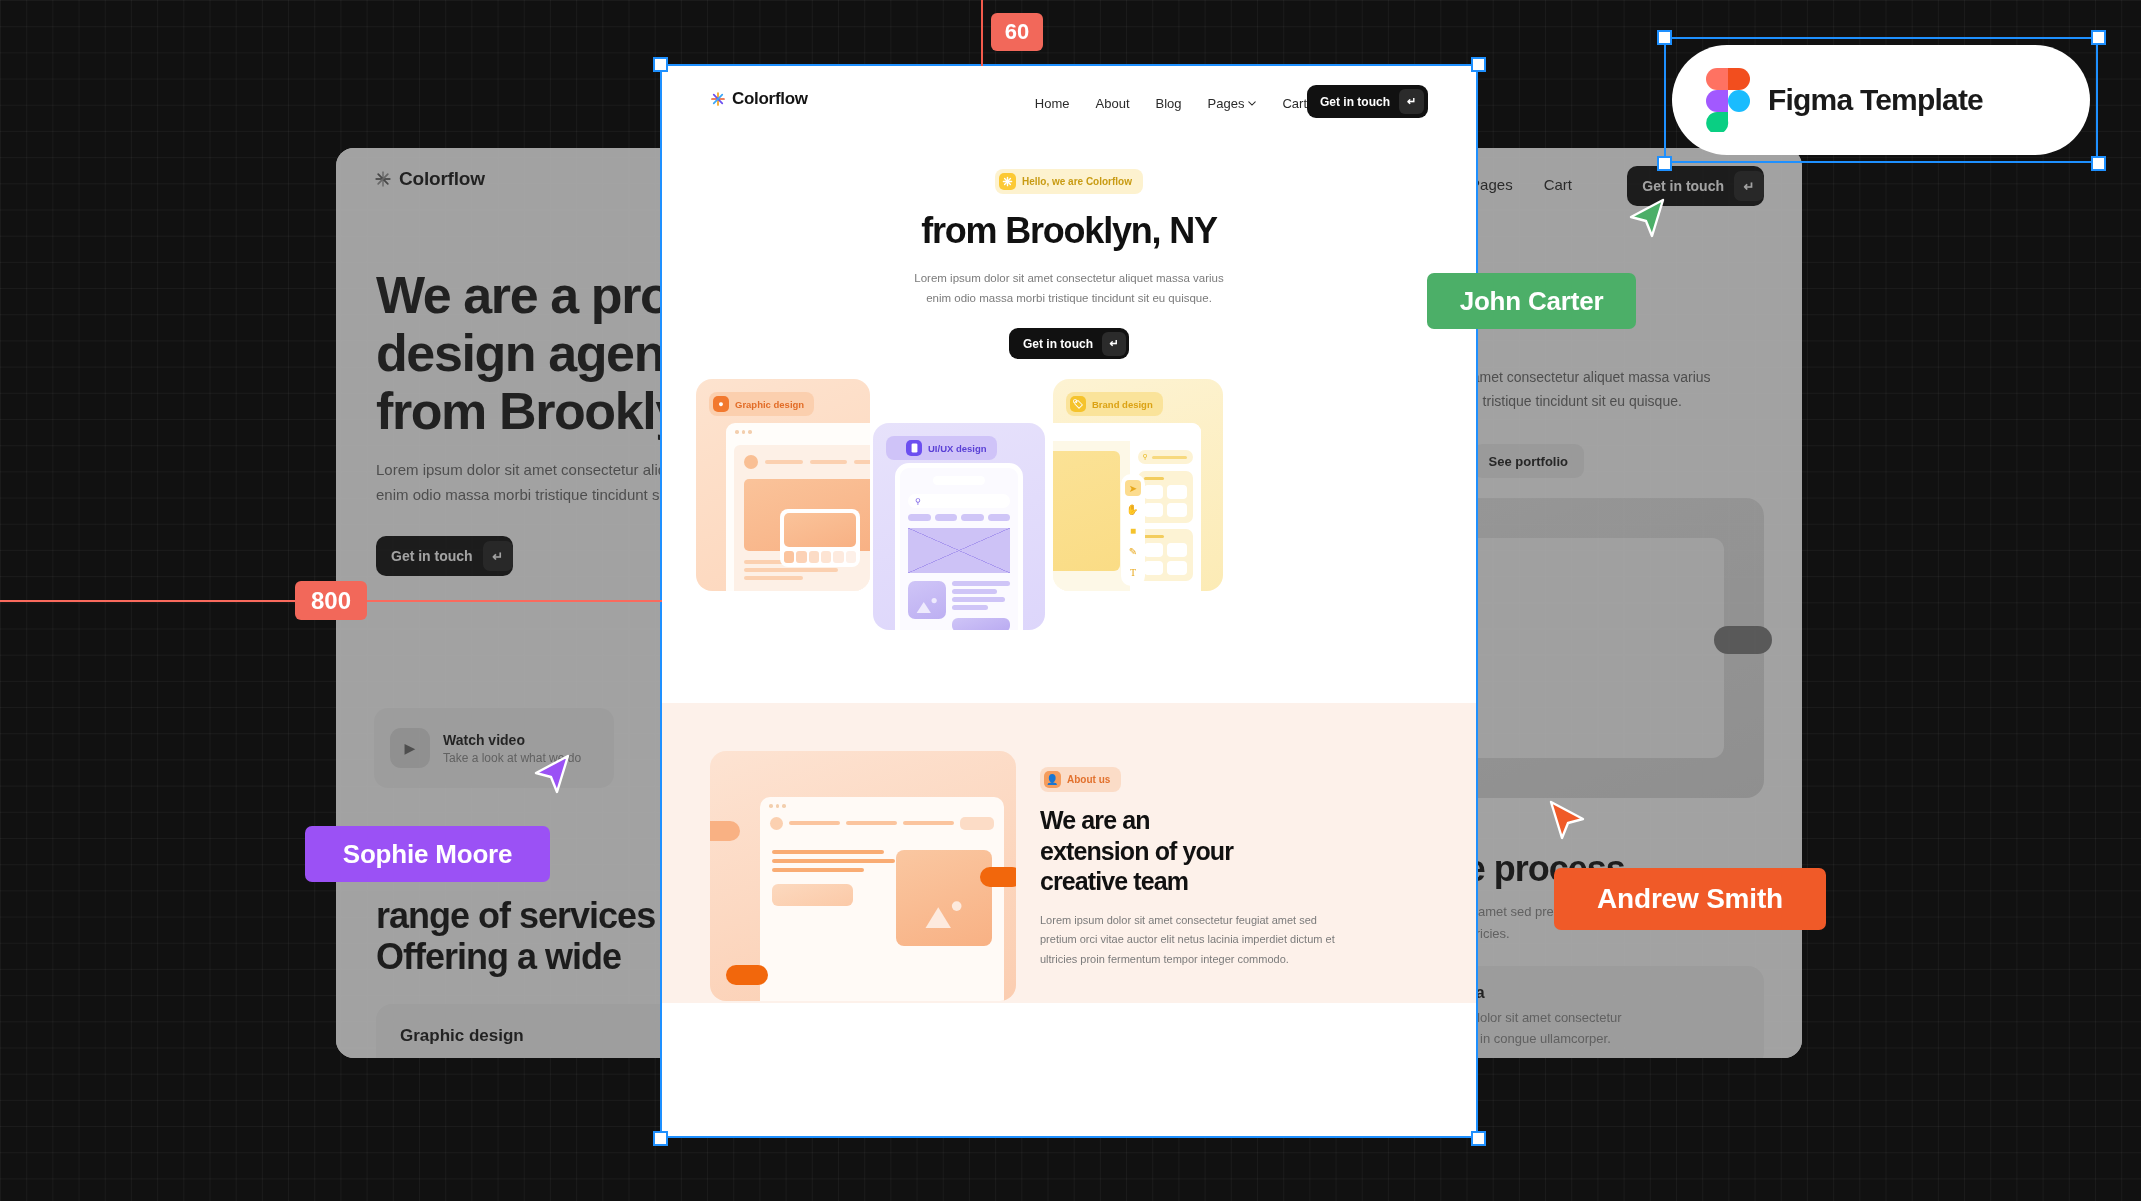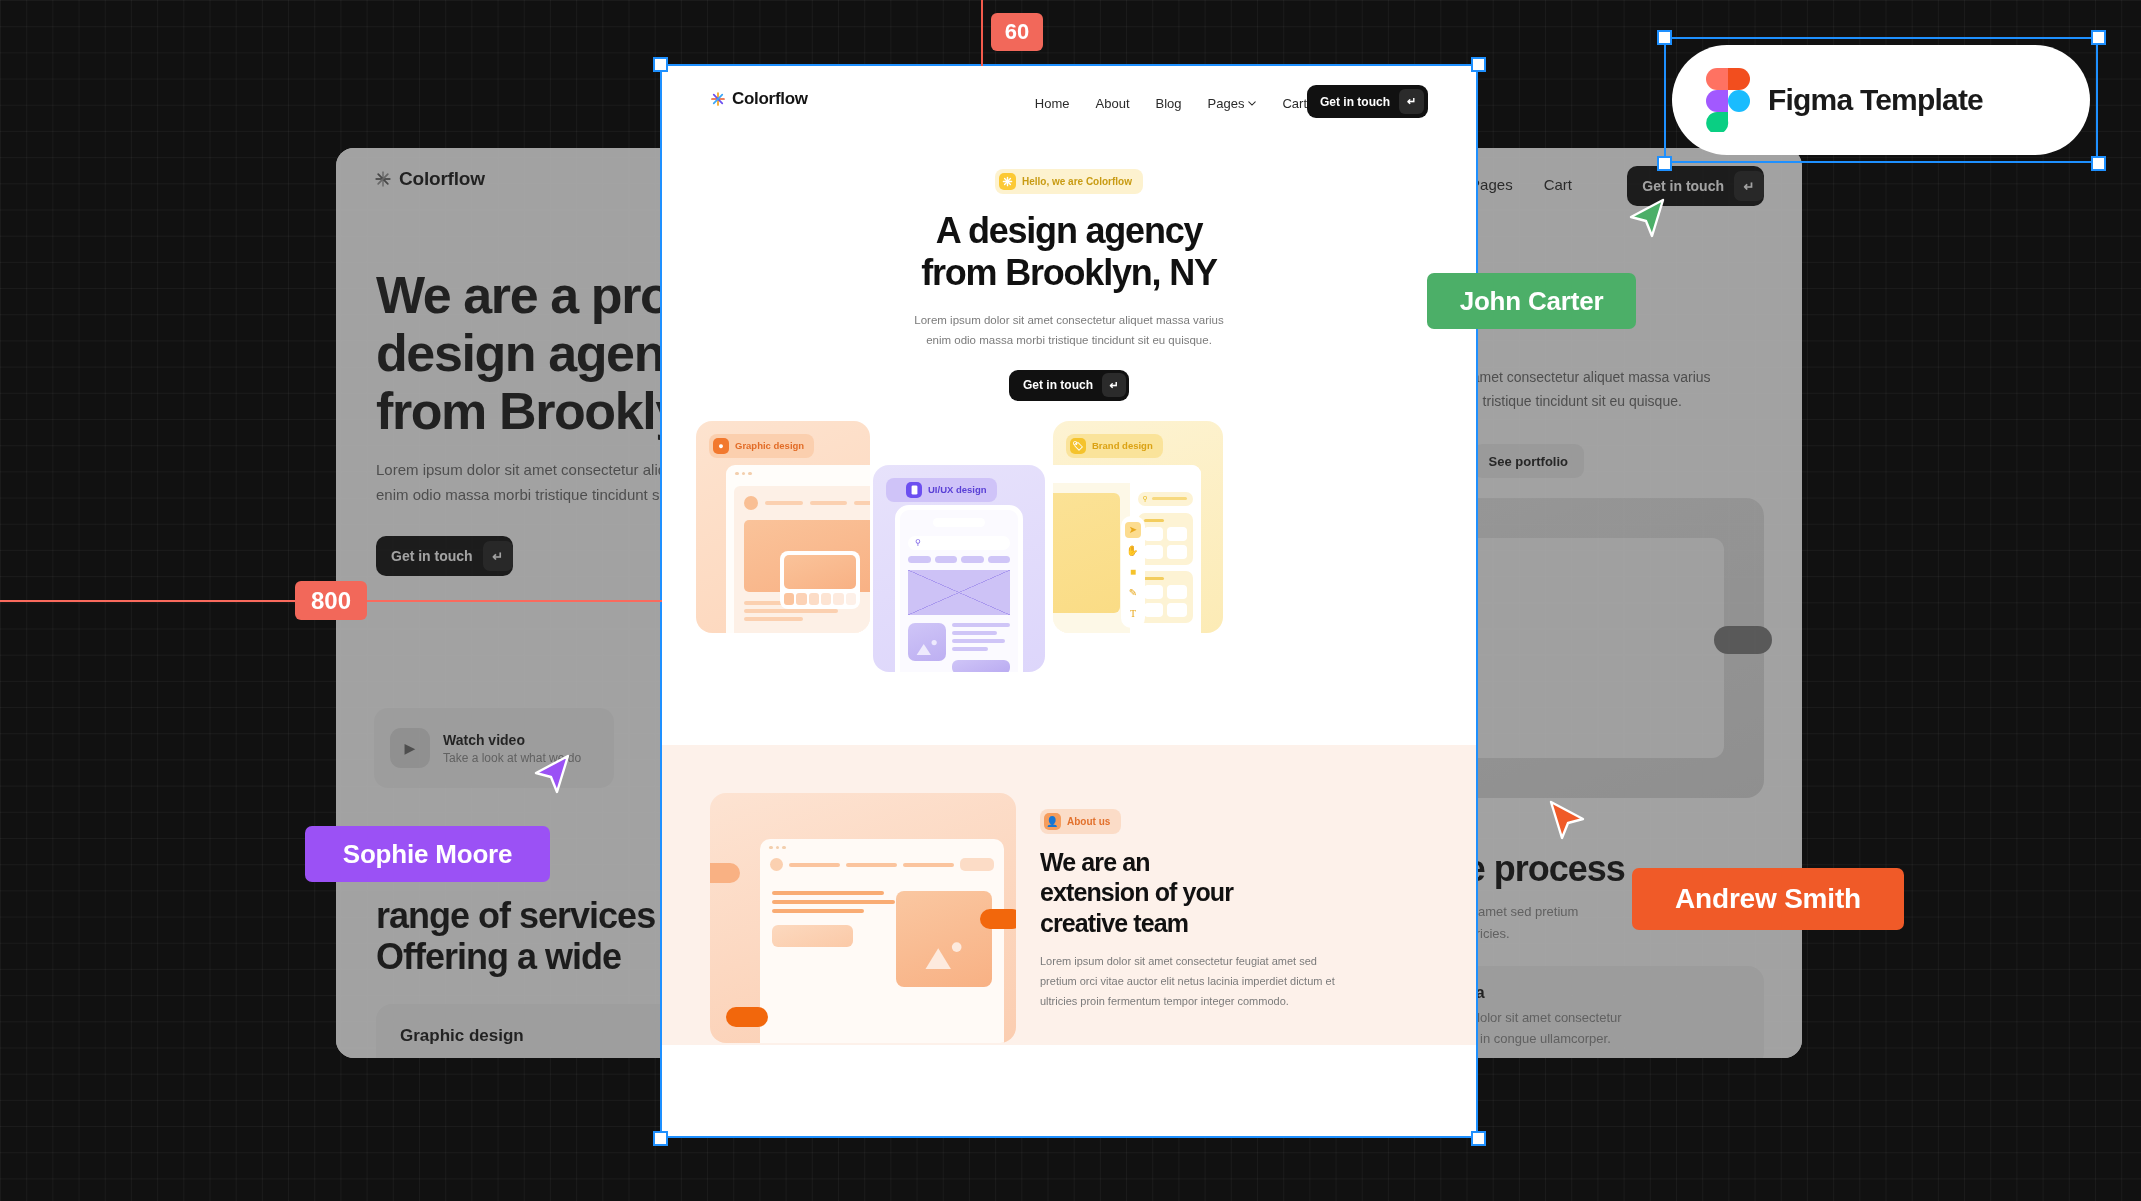--- a/index.html
+++ b/index.html
@@ -297,21 +297,20 @@
               <line x1="12" y1="3" x2="12" y2="21"></line>
                 <line x1="3" y1="12" x2="21" y2="12"></line>
               <line x1="5.6" y1="5.6" x2="18.4" y2="18.4"></line>
                 <line x1="18.4" y1="5.6" x2="5.6" y2="18.4"></line>
             </g>
           </svg>
         </span>
         <span>Hello, we are Colorflow</span>
       </div>
       <h1>
-        <div>A design agency</div>
         <div>from Brooklyn,  NY</div>
       </h1>
       <p>
         <span>Lorem ipsum dolor sit amet consectetur aliquet massa varius</span><br>
         <span>enim odio massa morbi tristique tincidunt sit eu quisque.</span>
       </p>
       <div class="hero-btn">
         <span>Get in touch</span>
         <span class="kbd">↵</span>
       </div>
@@ -523,21 +522,21 @@
   <div class="nametag" style="left:1427px; top:273px; width:209px; height:56px; background:#4caf68; font-size:26px;">John Carter</div>
 
   <svg class="cursor" style="left:532px; top:752px;" width="42" height="44" viewBox="0 0 42 44">
     <path d="M36 4 L4 21 L19 25 L25 40 Z" fill="#9b51f5" stroke="#ffffff" stroke-width="2.4" stroke-linejoin="round"></path>
   </svg>
   <div class="nametag" style="left:305px; top:826px; width:245px; height:56px; background:#9b51f5; font-size:26px;">Sophie Moore</div>
 
   <svg class="cursor" style="left:1545px; top:798px;" width="42" height="44" viewBox="0 0 42 44">
     <path d="M6 4 L38 21 L23 25 L17 40 Z" fill="#f05a28" stroke="#ffffff" stroke-width="2.4" stroke-linejoin="round"></path>
   </svg>
-  <div class="nametag" style="left:1632px; top:868px; width:272px; height:62px; background:#f05a28; font-size:28px;">Andrew Smith</div>
+  <div class="nametag" style="left:1554px; top:868px; width:272px; height:62px; background:#f05a28; font-size:28px;">Andrew Smith</div>
 
   <div class="figma-badge" style="left:1672px; top:45px; width:418px; height:110px;">
     <svg width="44" height="64" viewBox="0 0 44 64">
       <path d="M22 0 H33 A11 11 0 0 1 33 22 H22 Z" fill="#f24e1e"></path>
       <path d="M11 0 H22 V22 H11 A11 11 0 0 1 11 0 Z" fill="#ff7262"></path>
       <path d="M11 22 H22 V44 H11 A11 11 0 0 1 11 22 Z" fill="#a259ff"></path>
       <circle cx="33" cy="33" r="11" fill="#1abcfe"></circle>
       <path d="M11 44 H22 V53 A11 11 0 1 1 11 44 Z" fill="#0acf83"></path>
     </svg>
     <span class="lbl">Figma Template</span>

